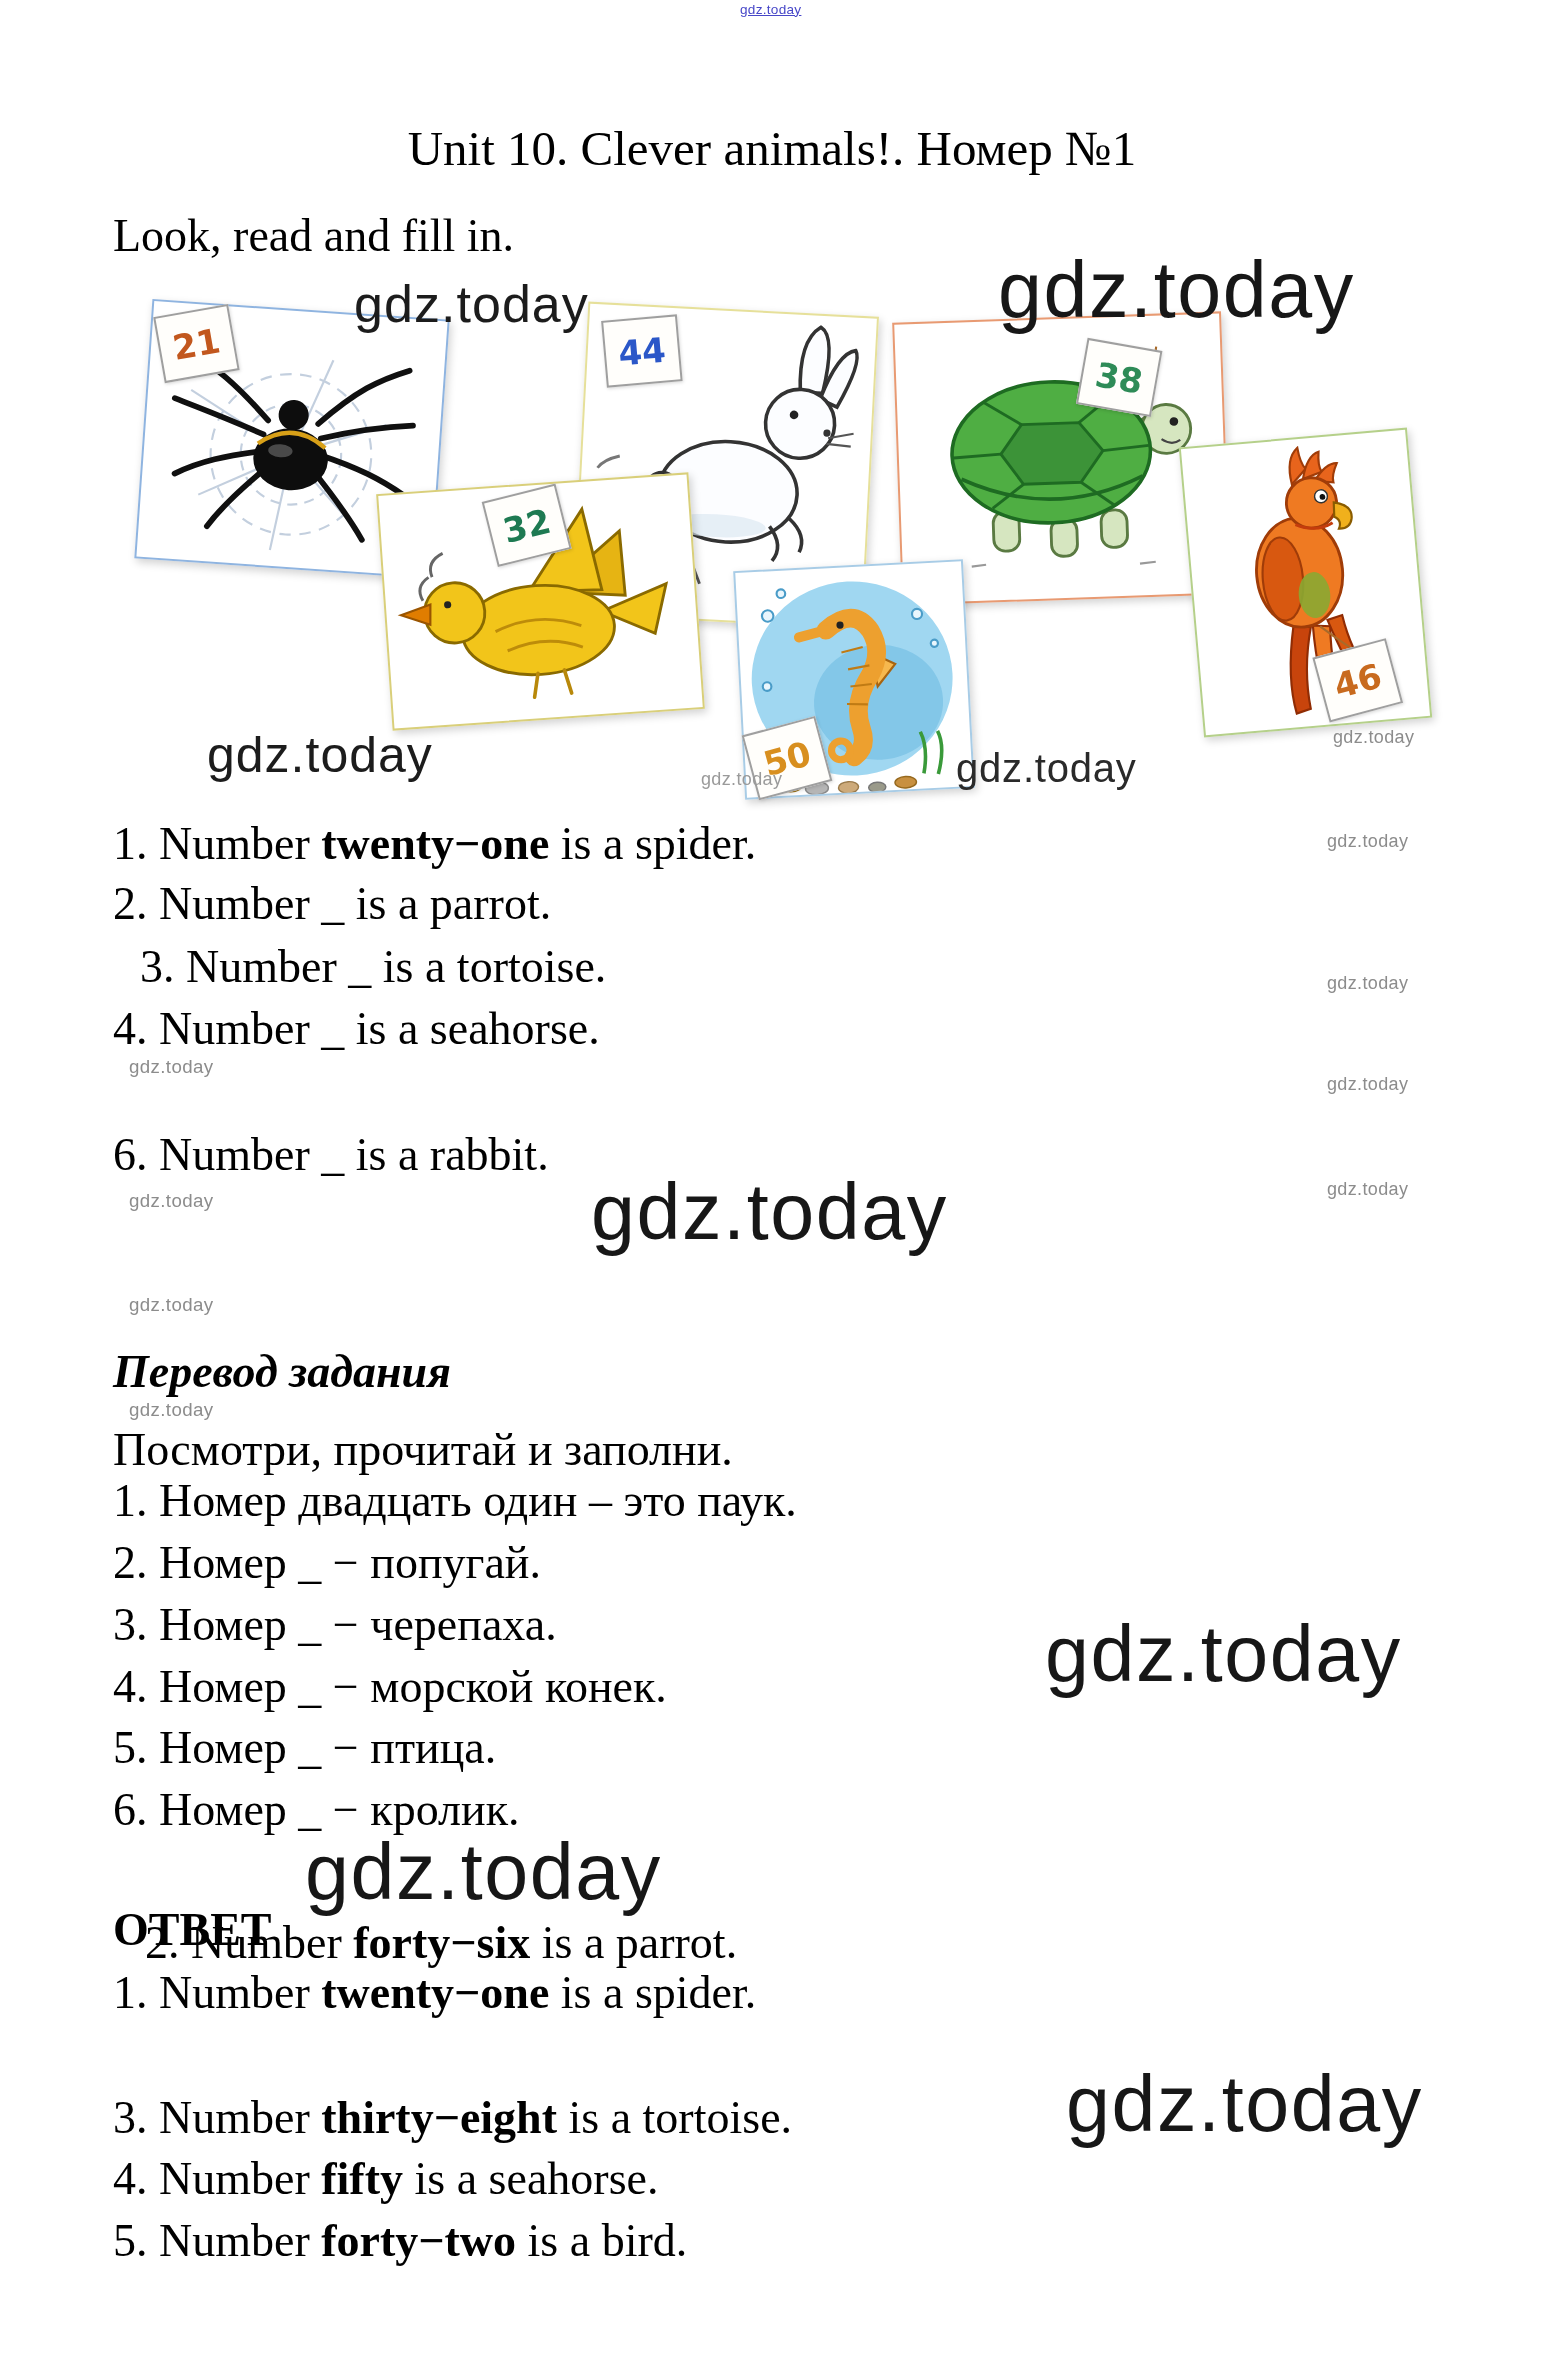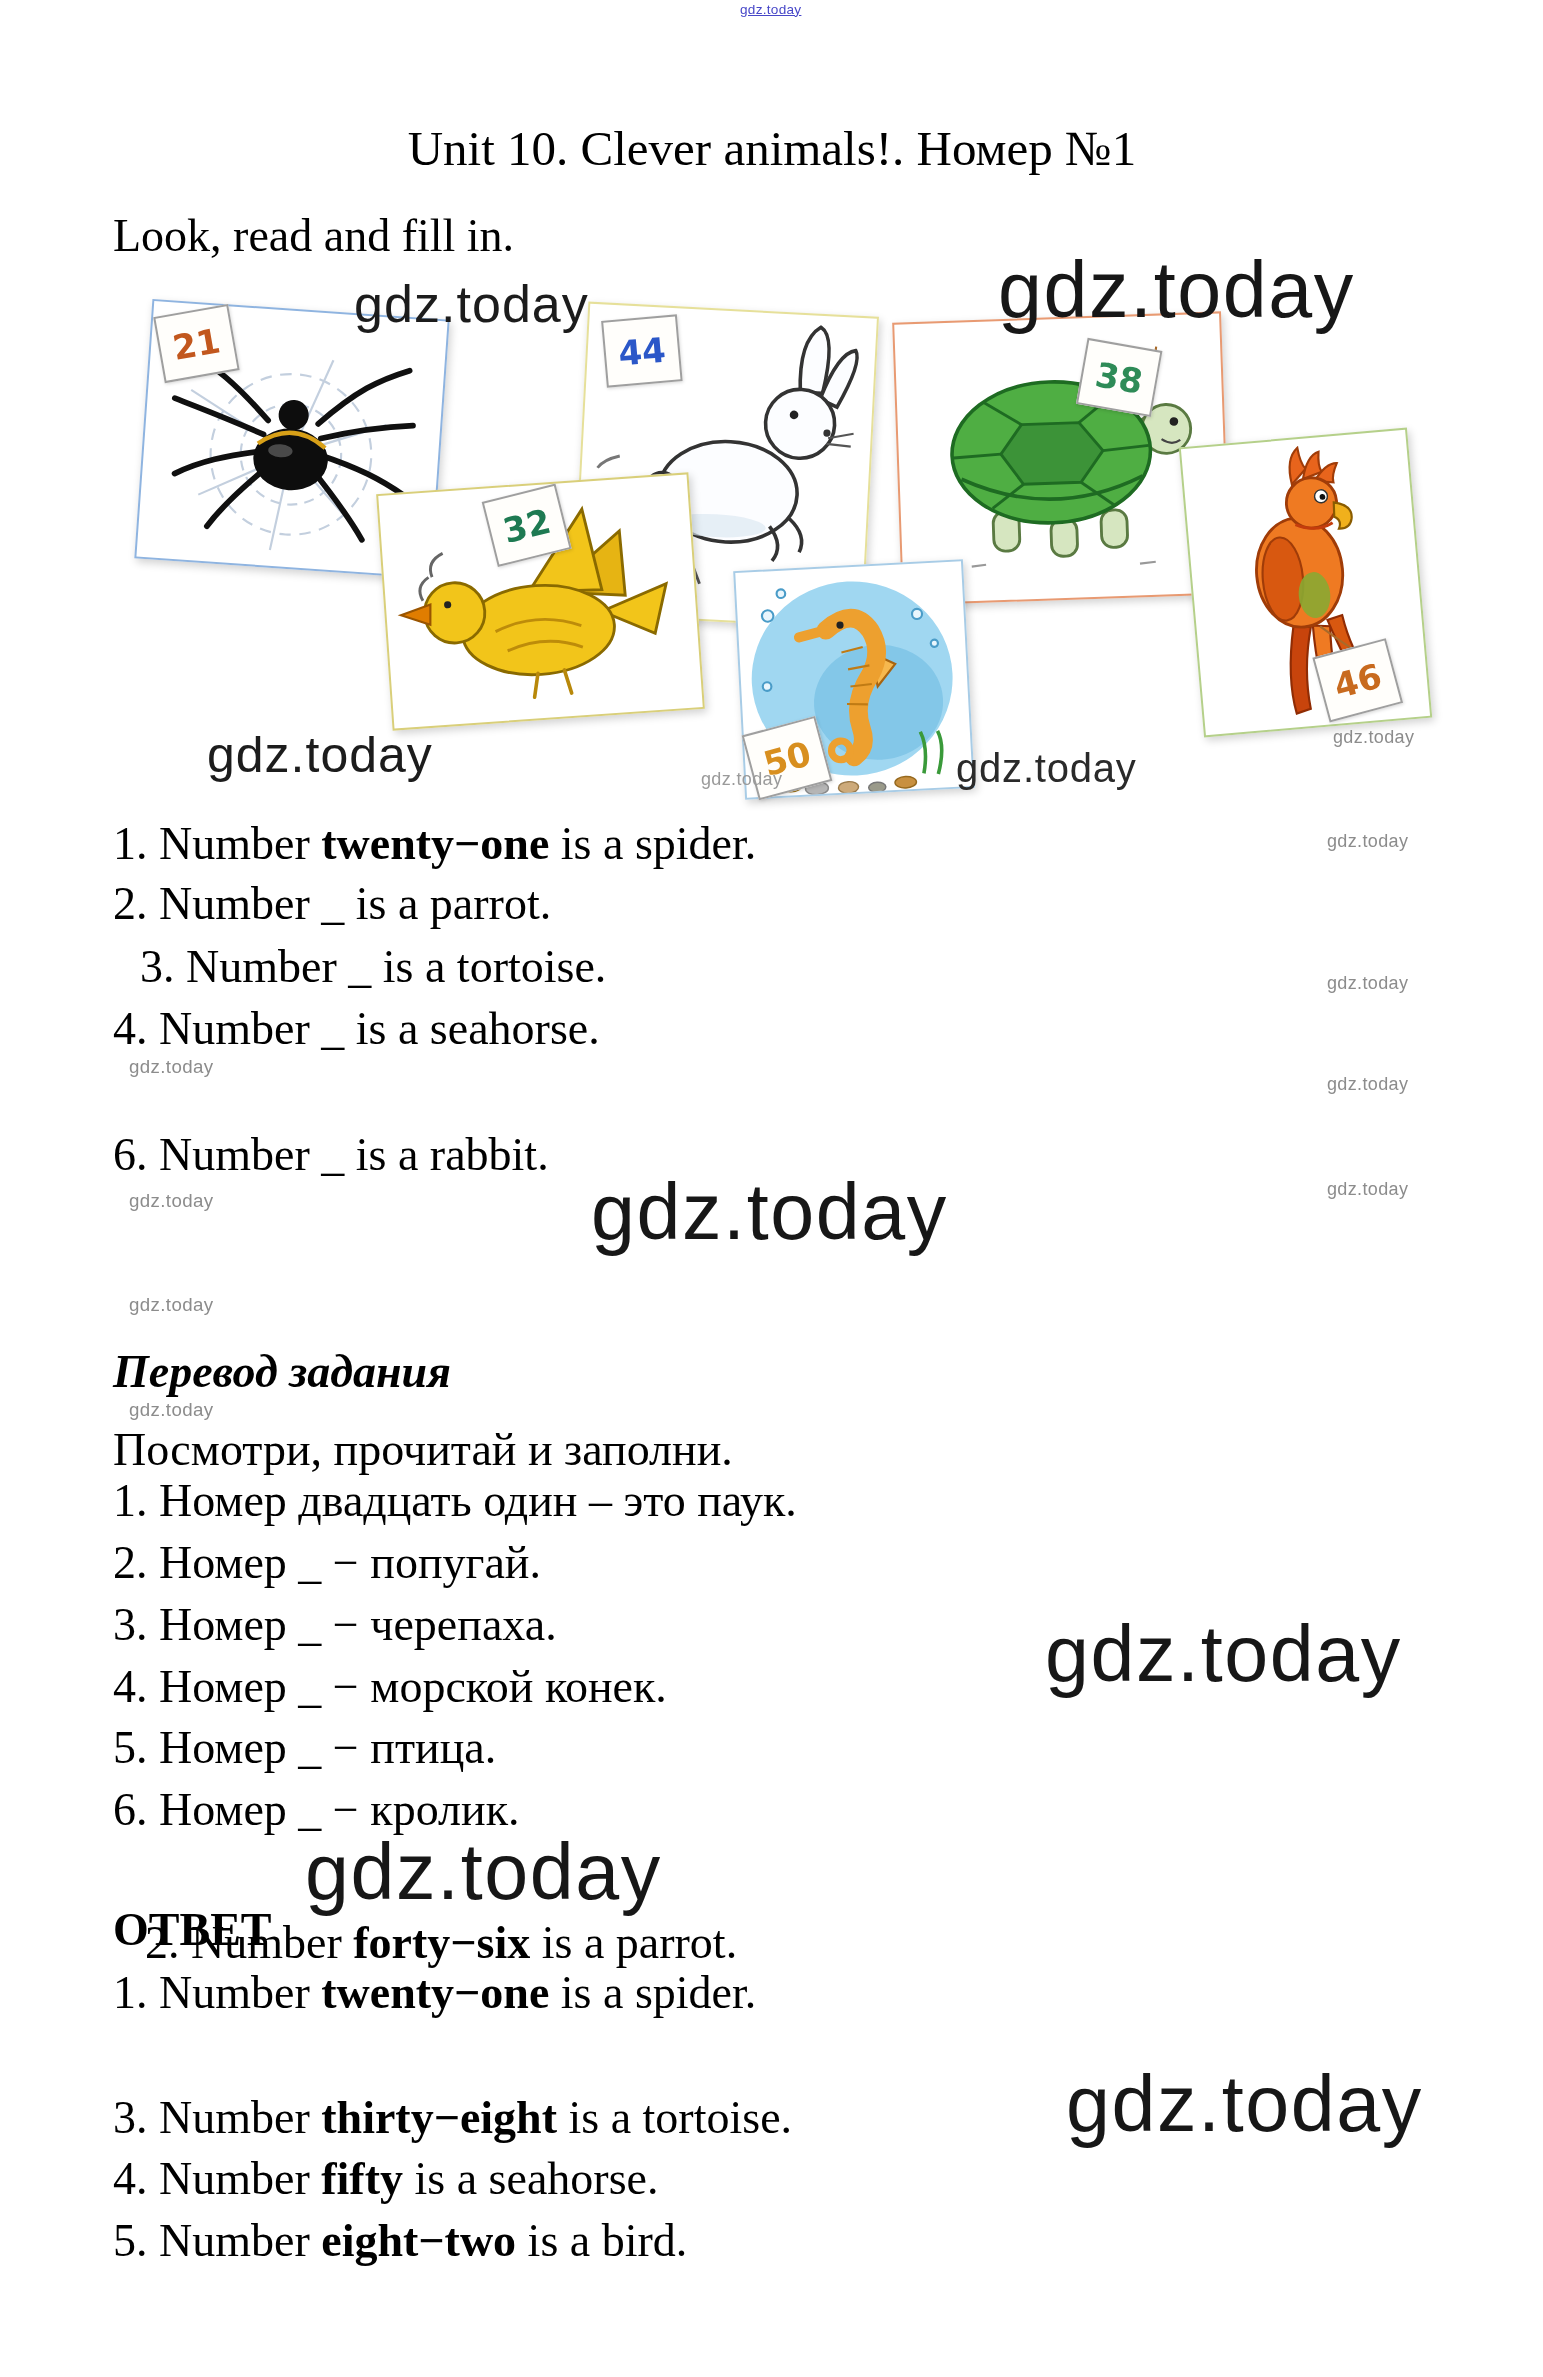--- a/index.html
+++ b/index.html
@@ -267,18 +267,18 @@
   <div class="abs tline" style="left:113px; top:1787px;">6. Номер _ − кролик.</div>
 
   <span class="wm wm-big abs" style="left:1045px; top:1614px;">gdz.today</span>
   <span class="wm wm-big abs" style="left:305px;  top:1832px;">gdz.today</span>
 
   <div class="abs tline heading-b" style="left:113px; top:1907px;">ОТВЕТ</div>
   <div class="abs tline" style="left:113px; top:1970px;"><span>1. Number </span><b>twenty−one</b><span> is a spider.</span></div>
   <div class="abs tline" style="left:113px; top:1920px;margin-left:32px;"><span>2. Number </span><b>forty−six</b><span> is a parrot.</span></div>
   <div class="abs tline" style="left:113px; top:2095px;"><span>3. Number </span><b>thirty−eight</b><span> is a tortoise.</span></div>
   <div class="abs tline" style="left:113px; top:2156px;"><span>4. Number </span><b>fifty</b><span> is a seahorse.</span></div>
-  <div class="abs tline" style="left:113px; top:2218px;"><span>5. Number </span><b>eight−two</b><span> is a bird.</span></div>
+  <div class="abs tline" style="left:113px; top:2218px;"><span>5. Number </span><b>forty−two</b><span> is a bird.</span></div>
 
   <span class="wm wm-big abs" style="left:1066px; top:2064px;">gdz.today</span>
 
 </div>
 
 
 </body></html>

